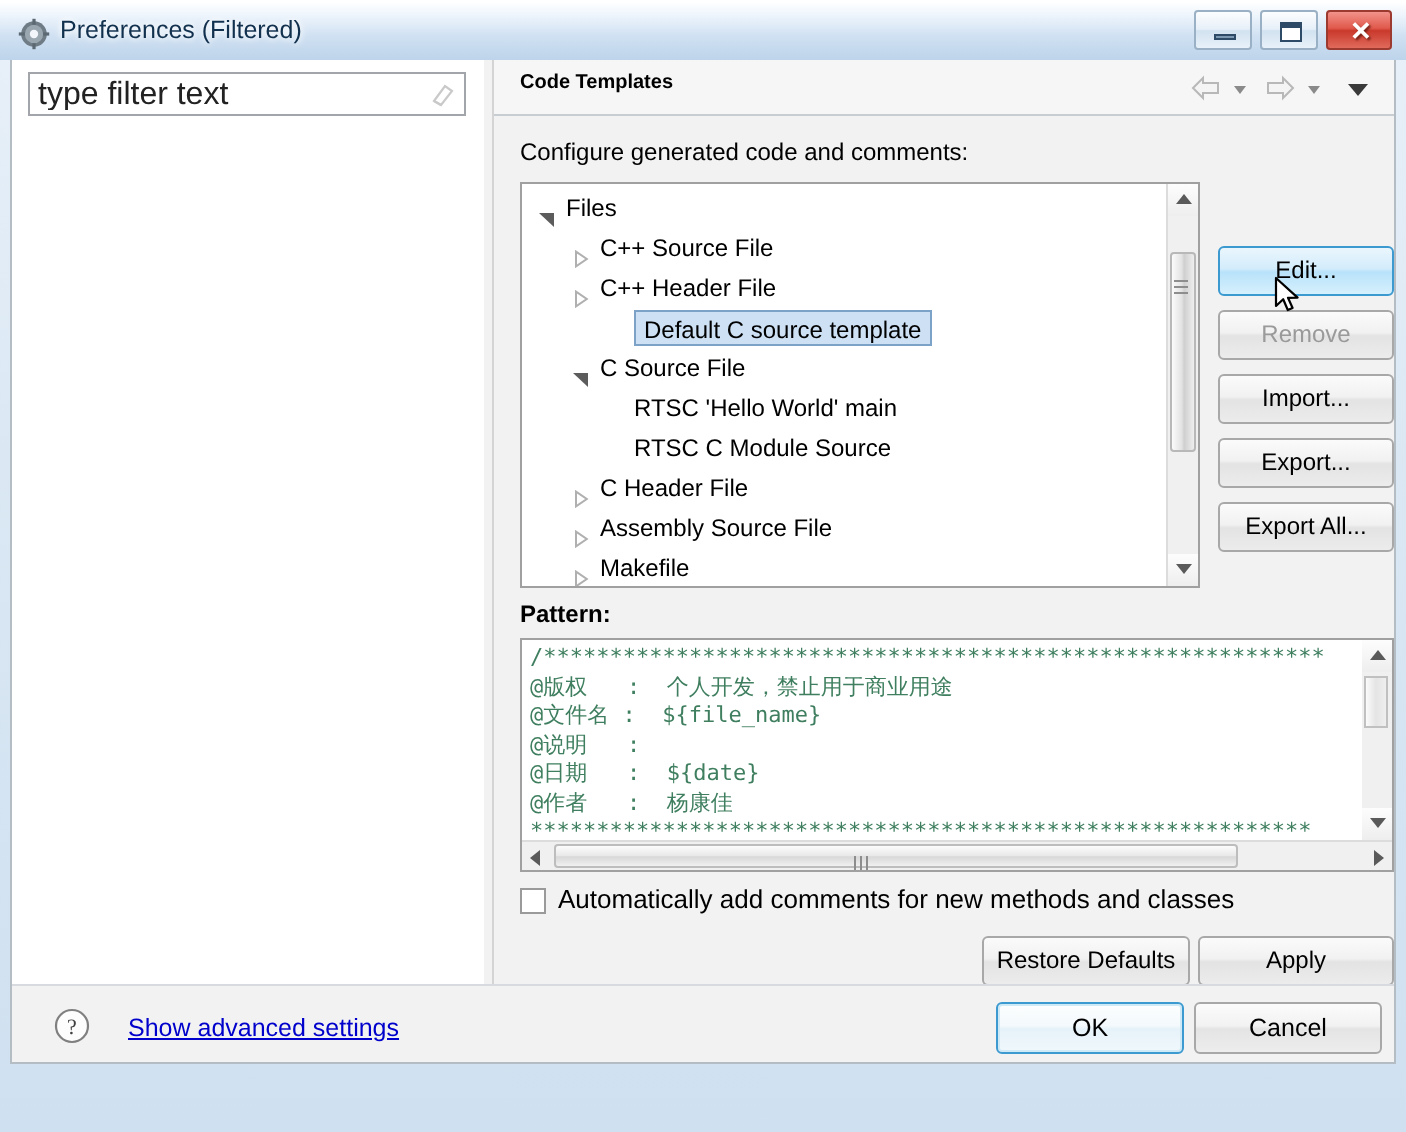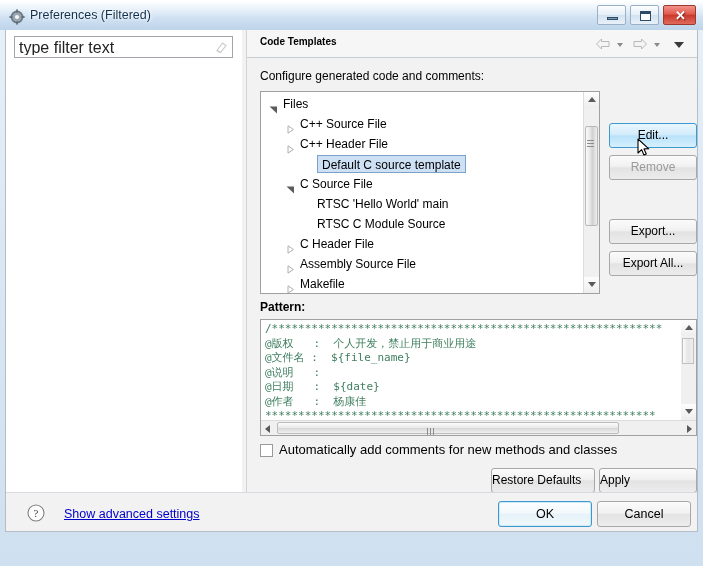--- a/index.html
+++ b/index.html
@@ -382,20 +382,21 @@
     white-space: nowrap;
   }
 
   
   .lower-btn {
     position: absolute;
     top: 438px;
     height: 25px;
     font-size: 12px;
     color: #000;
+    text-align: center;
     line-height: 23px;
     background: linear-gradient(180deg,#fbfbfb 0%,#f1f1f1 45%,#e3e3e3 52%,#ececec 100%);
     border: 1px solid #a8a8a8;
     border-radius: 3px;
     box-sizing: border-box;
     cursor: default;
   }
   #btn-restore { left: 244px; width: 104px; }
   #btn-apply   { left: 352px; width: 98px; }
 
@@ -601,20 +602,21 @@
             </svg>
           </span>
           <div class="sb-arrow" id="tree-sb-down">
             <span class="sb-tri-down"></span>
           </div>
         </div>
       </div>
 
       <div class="side-btn hover" id="btn-edit">Edit...</div>
       <div class="side-btn disabled" id="btn-remove">Remove</div>
+      <div class="side-btn" id="btn-import">Import...</div>
       <div class="side-btn" id="btn-export">Export...</div>
       <div class="side-btn" id="btn-exportall">Export All...</div>
 
       <span id="pattern-label">Pattern:</span>
       <div id="pattern-frame">
         <div id="pattern-text">/***********************************************************
 @版权   :  个人开发，禁止用于商业用途
 @文件名 :  ${file_name}
 @说明   :
 @日期   :  ${date}

